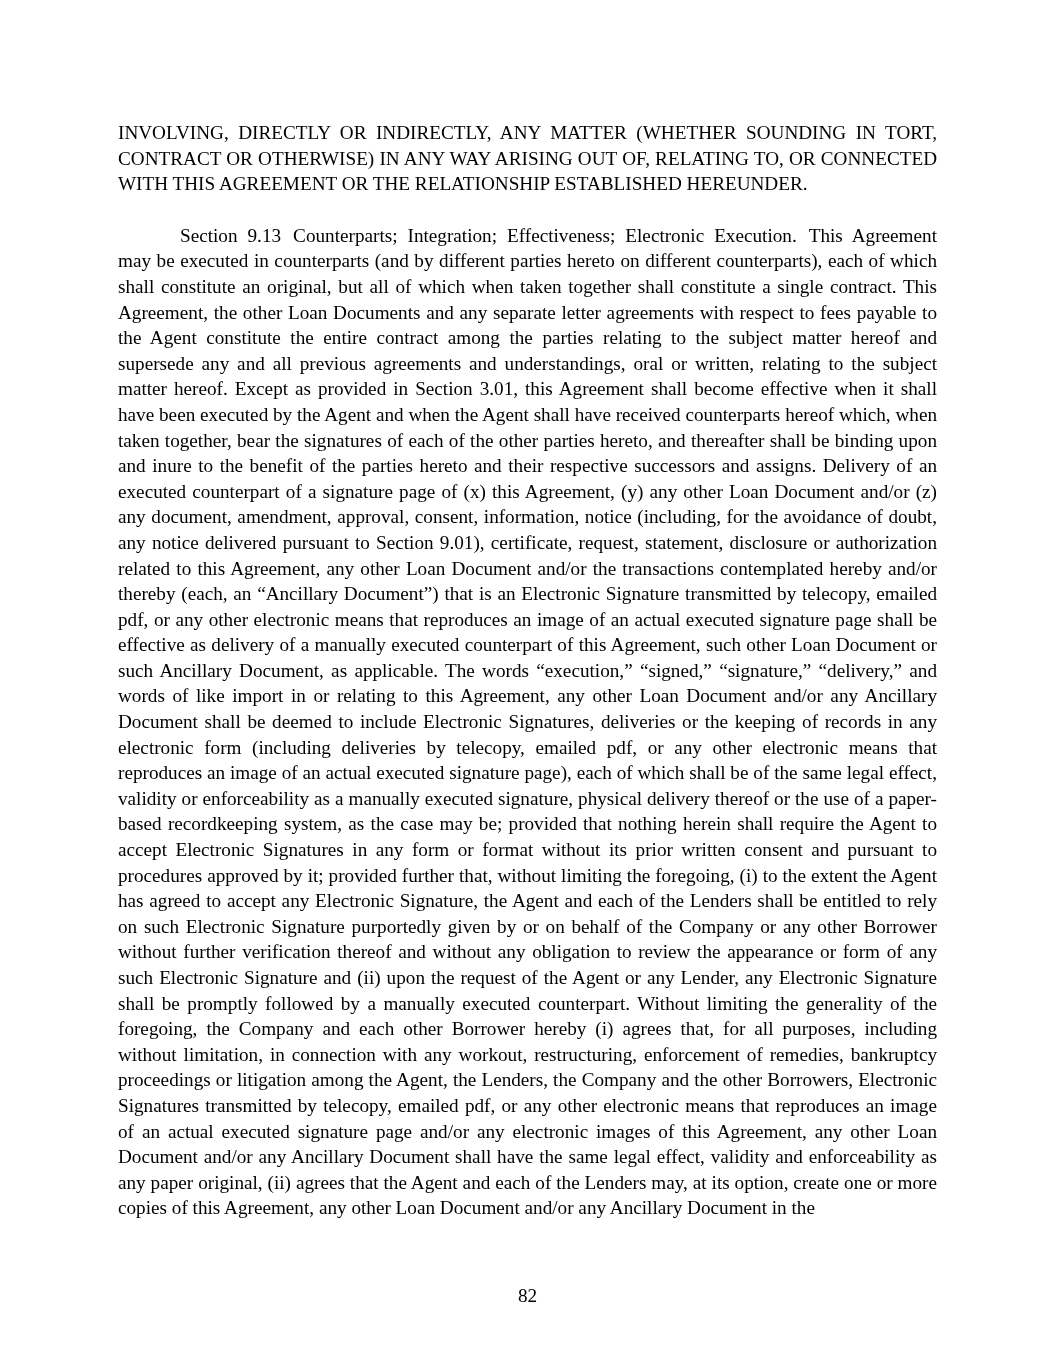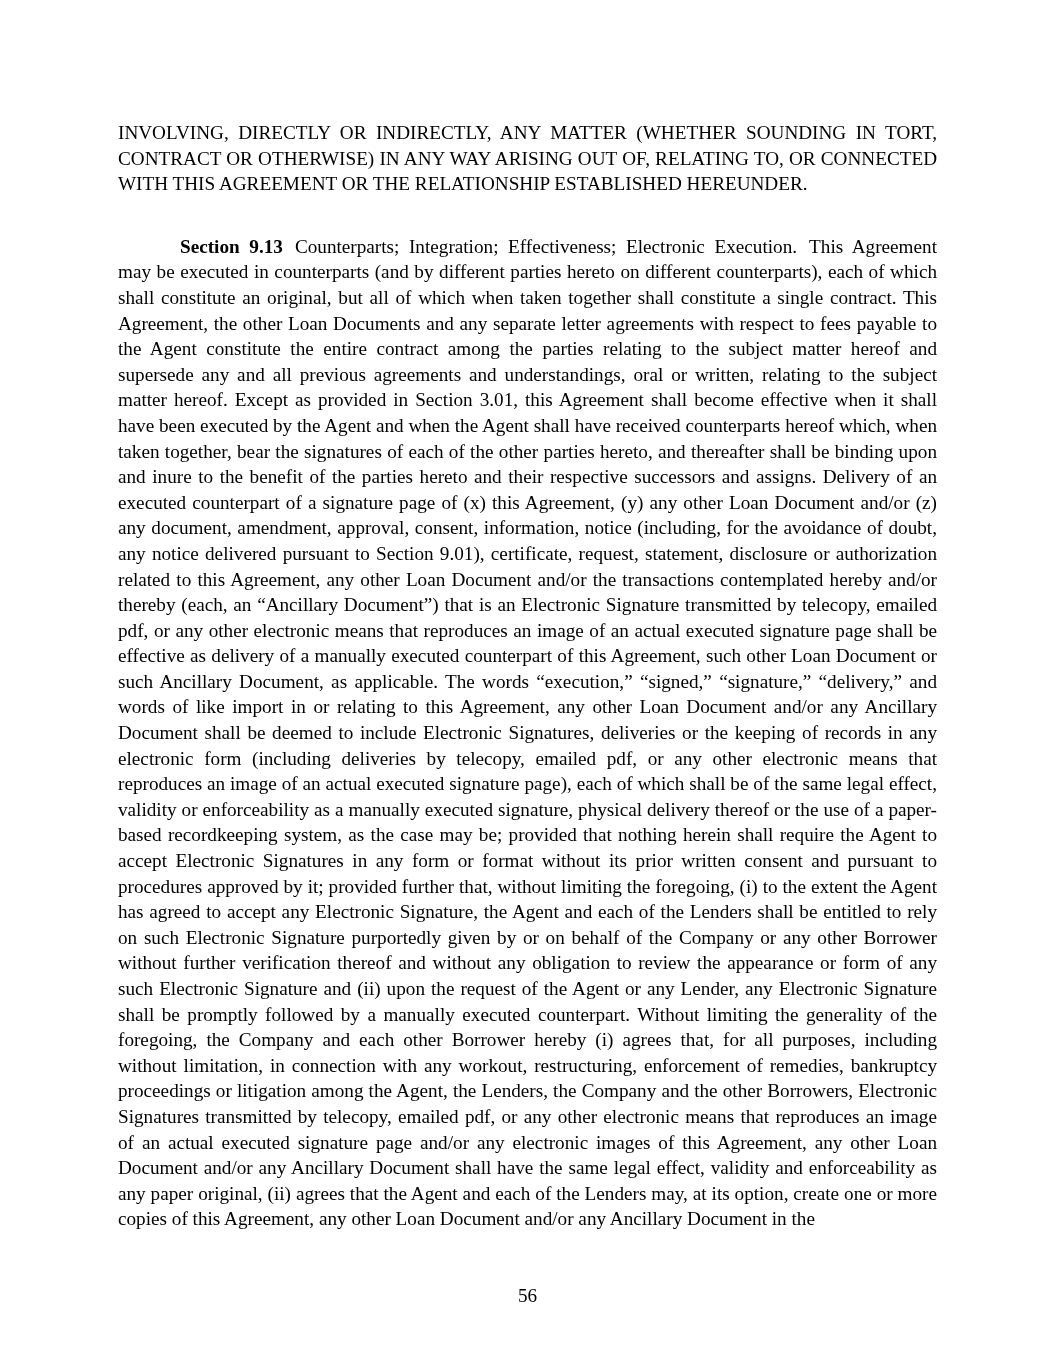--- a/index.html
+++ b/index.html
@@ -21,30 +21,29 @@
     padding: 120px 118px 40px 118px;
   }
   .para {
     font-size: 19.2px;
     line-height: 25.6px;
     text-align: justify;
     text-justify: inter-word;
     margin: 0;
   }
   .caps-block {
-    margin-bottom: 37px;
+    margin-bottom: 26px;
   }
   .indent {
     text-indent: 62px;
   }
   .u {
   }
   .section-label {
     white-space: nowrap;
-    font-weight: bold;
   }
   .gap {
     display: inline-block;
     width: 12px;
   }
   .page-number {
     position: absolute;
     left: 0;
     right: 0;
     bottom: 58px;
@@ -55,15 +54,15 @@
 </style>
 </head>
 <body>
 
 <div class="page">
 
   <p class="para caps-block">INVOLVING, DIRECTLY OR INDIRECTLY, ANY MATTER (WHETHER SOUNDING IN TORT, CONTRACT OR OTHERWISE) IN ANY WAY ARISING OUT OF, RELATING TO, OR CONNECTED WITH THIS AGREEMENT OR THE RELATIONSHIP ESTABLISHED HEREUNDER.</p>
 
   <p class="para indent"><span class="section-label">Section 9.13</span><span class="gap"></span><span class="u">Counterparts; Integration; Effectiveness; Electronic Execution</span><span>.</span><span class="gap"></span><span>This Agreement may be executed in counterparts (and by different parties hereto on different counterparts), each of which shall constitute an original, but all of which when taken together shall constitute a single contract.  This Agreement, the other Loan Documents and any separate letter agreements with respect to fees payable to the Agent constitute the entire contract among the parties relating to the subject matter hereof and supersede any and all previous agreements and understandings, oral or written, relating to the subject matter hereof.  Except as provided in </span><span class="u">Section 3.01</span><span>, this Agreement shall become effective when it shall have been executed by the Agent and when the Agent shall have received counterparts hereof which, when taken together, bear the signatures of each of the other parties hereto, and thereafter shall be binding upon and inure to the benefit of the parties hereto and their respective successors and assigns.  Delivery of an executed counterpart of a signature page of (x) this Agreement, (y) any other Loan Document and/or (z) any document, amendment, approval, consent, information, notice (including, for the avoidance of doubt, any notice delivered pursuant to </span><span class="u">Section 9.01</span><span>), certificate, request, statement, disclosure or authorization related to this Agreement, any other Loan Document and/or the transactions contemplated hereby and/or thereby (each, an “</span><span class="u">Ancillary Document</span><span>”) that is an Electronic Signature transmitted by telecopy, emailed pdf, or any other electronic means that reproduces an image of an actual executed signature page shall be effective as delivery of a manually executed counterpart of this Agreement, such other Loan Document or such Ancillary Document, as applicable.  The words “execution,” “signed,” “signature,” “delivery,” and words of like import in or relating to this Agreement, any other Loan Document and/or any Ancillary Document shall be deemed to include Electronic Signatures, deliveries or the keeping of records in any electronic form (including deliveries by telecopy, emailed pdf, or any other electronic means that reproduces an image of an actual executed signature page), each of which shall be of the same legal effect, validity or enforceability as a manually executed signature, physical delivery thereof or the use of a paper-based recordkeeping system, as the case may be; </span><span class="u">provided</span><span> that nothing herein shall require the Agent to accept Electronic Signatures in any form or format without its prior written consent and pursuant to procedures approved by it; </span><span class="u">provided</span> <span class="u">further</span><span> that, without limiting the foregoing, (i) to the extent the Agent has agreed to accept any Electronic Signature, the Agent and each of the Lenders shall be entitled to rely on such Electronic Signature purportedly given by or on behalf of the Company or any other Borrower without further verification thereof and without any obligation to review the appearance or form of any such Electronic Signature and (ii) upon the request of the Agent or any Lender, any Electronic Signature shall be promptly followed by a manually executed counterpart.  Without limiting the generality of the foregoing, the Company and each other Borrower hereby (i) agrees that, for all purposes, including without limitation, in connection with any workout, restructuring, enforcement of remedies, bankruptcy proceedings or litigation among the Agent, the Lenders, the Company and the other Borrowers, Electronic Signatures transmitted by telecopy, emailed pdf, or any other electronic means that reproduces an image of an actual executed signature page and/or any electronic images of this Agreement, any other Loan Document and/or any Ancillary Document shall have the same legal effect, validity and enforceability as any paper original, (ii) agrees that the Agent and each of the Lenders may, at its option, create one or more copies of this Agreement, any other Loan Document and/or any Ancillary Document in the</span></p>
 
-  <div class="page-number">56</div>
+  <div class="page-number">82</div>
 
 </div>
 
 </body></html>

